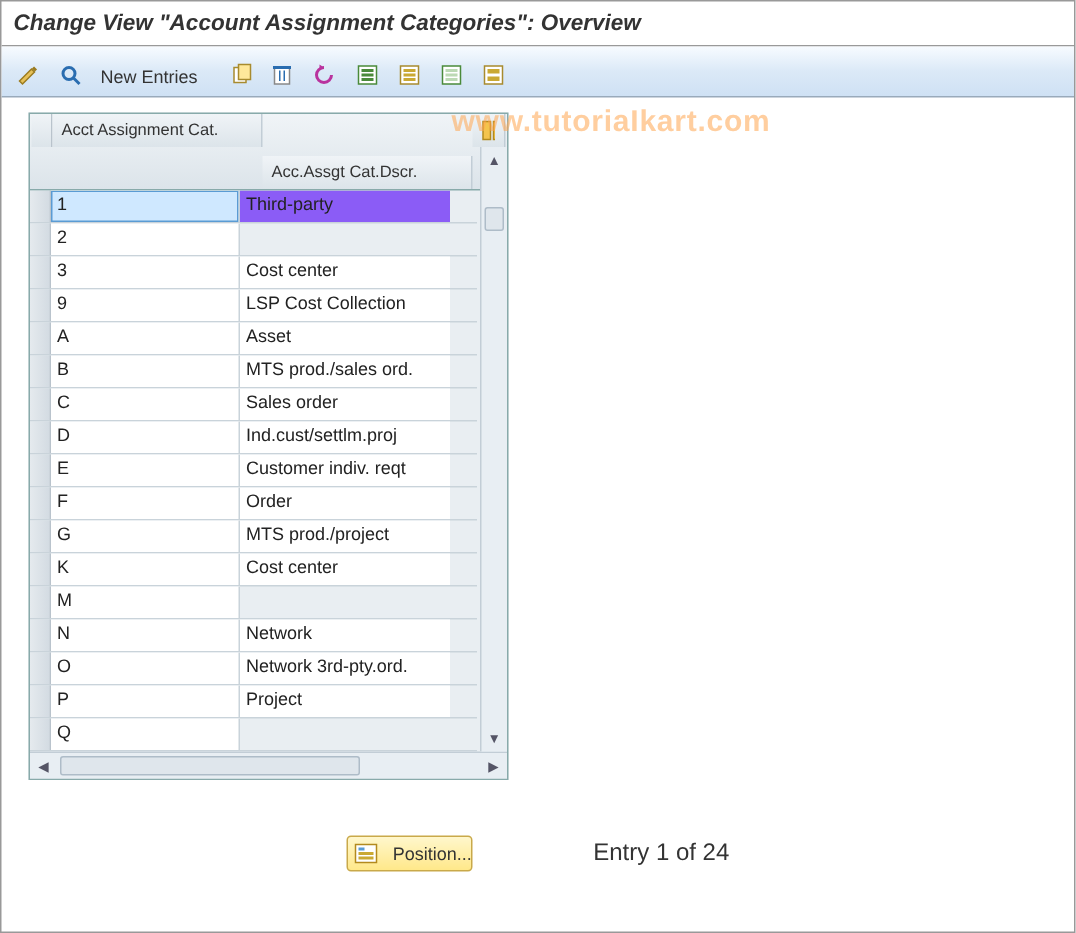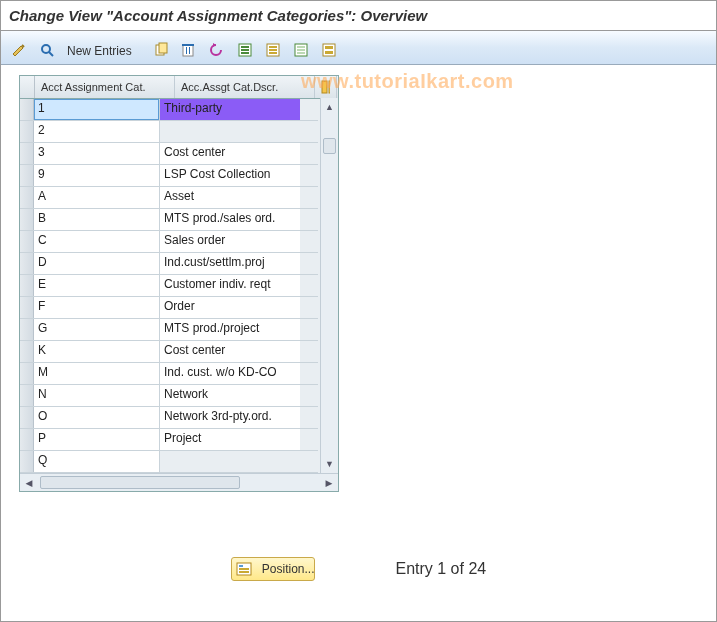--- a/index.html
+++ b/index.html
@@ -7,21 +7,21 @@
     .titlebar { height:30px; display:flex; align-items:center; padding:0 8px; border-bottom:1px solid #999;}
     .titlebar span { font-style:italic; font-weight:bold; font-size:15px; color:#333; }
     .toolbar { height:34px; background:linear-gradient(#f7fbff,#dbe9f7,#cfe1f4); border-bottom:1px solid #9ab; display:flex; align-items:center; padding:0 6px; gap:4px; position:relative;}
     .tbtn { height:22px; min-width:22px; border:1px solid transparent; border-radius:2px; display:inline-flex; align-items:flex-end; justify-content:center; padding:0 3px; cursor:pointer;}
     .new-entries { font-size:12px; color:#333; padding-right:8px; margin-right:4px;}
     .watermark { position:absolute; left:300px; top:49px; font-size:20px; font-weight:bold; color:rgba(255,165,80,0.55); letter-spacing:0.5px; z-index:20; pointer-events:none;margin-top:20px;}
     .table-wrap { margin:10px 0 0 18px; width:320px; border:1px solid #8aa; background:#e9eef2; position:relative;}
     .thead { display:flex; background:linear-gradient(#f0f4f7,#dce4ea); border-bottom:1px solid #8aa;justify-content:center;}
     .th { font-size:11px; color:#333; padding:4px 6px; border-right:1px solid #c2cdd6; height:22px; display:flex; align-items:center; background:linear-gradient(#f0f4f7,#dce4ea);}
     .th1 { width:140px;}
-    .th2 { width:140px;}
+    .th2 { width:140px;margin-top:28px;}
     .thopt { width:22px; display:flex; align-items:center; justify-content:center; cursor:pointer;}
     .tbody-scroll { height:374px; overflow:hidden; position:relative;}
     .tbody { width:298px;}
     .row { display:flex; height:22px; border-bottom:1px solid #c9d3da;}
     .rh { width:14px; background:linear-gradient(to right,#e5eaee,#d3dbe2); border-right:1px solid #b9c3cc; cursor:pointer;}
     .c1 { width:126px; padding:2px 4px; font-size:12px; color:#222; border-right:1px solid #c9d3da; background:#fff;}
     .c1.sel { background:#cfe8ff; box-shadow:inset 0 0 0 1px #5a9bd4;}
     .c2 { width:140px; padding:2px 4px; font-size:12px; color:#222; background:#fff; overflow:hidden; white-space:nowrap;}
     .c2.sel { background:#8b5cf6;}
     .vscroll { position:absolute; right:0; top:22px; bottom:18px; width:18px; background:#e8eef3; border-left:1px solid #c2cdd6;}
@@ -184,21 +184,20 @@
           <div class="c2">MTS prod./project</div>
         </div>
         <div class="row">
           <div class="rh"></div>
           <div class="c1">K</div>
           <div class="c2">Cost center</div>
         </div>
         <div class="row">
           <div class="rh"></div>
           <div class="c1">M</div>
-          <div class="c2">Ind. cust. w/o KD-CO</div>
         </div>
         <div class="row">
           <div class="rh"></div>
           <div class="c1">N</div>
           <div class="c2">Network</div>
         </div>
         <div class="row">
           <div class="rh"></div>
           <div class="c1">O</div>
           <div class="c2">Network 3rd-pty.ord.</div>

